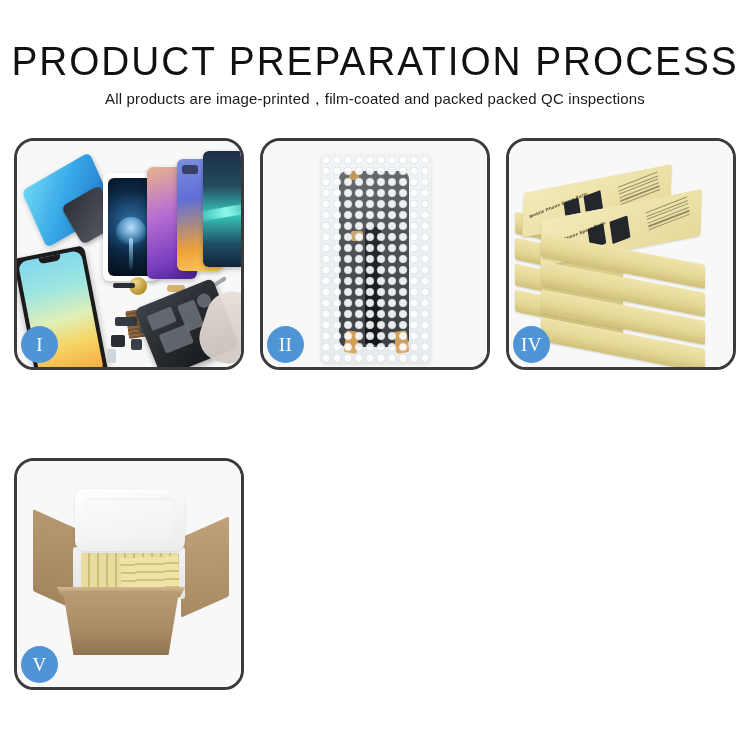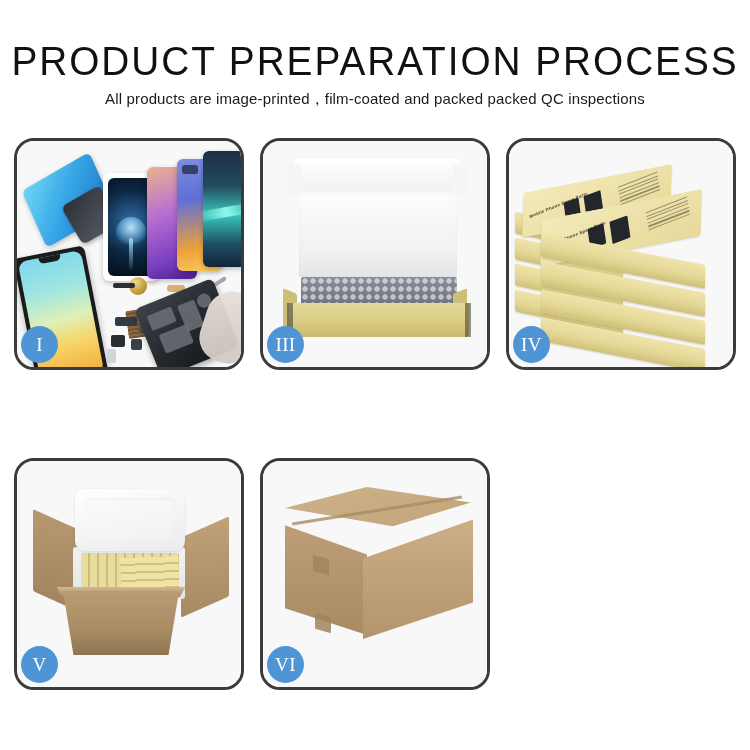--- a/index.html
+++ b/index.html
@@ -397,34 +397,37 @@
               <span class="b" style="left:8px;top:28px;width:30px;height:20px;"></span>
               <span class="b" style="left:56px;top:6px;width:14px;height:14px;border-radius:50%;"></span>
             </div>
           </div>
           <div class="hand"></div>
         </div>
       </div>
       <div class="badge">I</div>
     </div>
 
-
-    <div class="panel p3">
+    <div class="panel p2">
       <div class="panel-inner">
         <div class="stage">
-          <div class="lid"></div>
-          <div class="foam"></div>
-          <div class="wrap"></div>
-          <div class="sideL"></div>
-          <div class="sideR"></div>
-          <div class="front"></div>
+          <div class="bag">
+            <div class="inner-screen"></div>
+            <div class="flex"></div>
+            <div class="tapeC"></div>
+            <div class="tapeD"></div>
+            <div class="tapeA"></div>
+            <div class="tapeB"></div>
+            <div class="bubbles"></div>
+          </div>
         </div>
       </div>
-      <div class="badge">III</div>
+      <div class="badge">II</div>
     </div>
+
 
     <div class="panel p4">
       <div class="panel-inner">
         <div class="stage">
           <div class="stack">
 
             <div class="bx" style="left:0px;top:58px;width:108px;height:22px;transform:skewY(12deg);"></div>
             <div class="bx" style="left:0px;top:84px;width:108px;height:22px;transform:skewY(12deg);"></div>
             <div class="bx" style="left:0px;top:110px;width:108px;height:22px;transform:skewY(12deg);"></div>
             <div class="bx" style="left:0px;top:136px;width:108px;height:22px;transform:skewY(12deg);"></div>
@@ -480,28 +483,15 @@
           <div class="contents"></div>
           <div class="contents2"></div>
           <div class="foamlid"></div>
           <div class="cartonRim"></div>
           <div class="cartonF"></div>
         </div>
       </div>
       <div class="badge">V</div>
     </div>
 
-    <div class="panel p6">
-      <div class="panel-inner">
-        <div class="stage">
-          <div class="top"></div>
-          <div class="topseam"></div>
-          <div class="left"></div>
-          <div class="right"></div>
-          <div class="tape1"></div>
-          <div class="tape2"></div>
-        </div>
-      </div>
-      <div class="badge">VI</div>
-    </div>
 
   </div>
 </div>
 
 </body></html>

